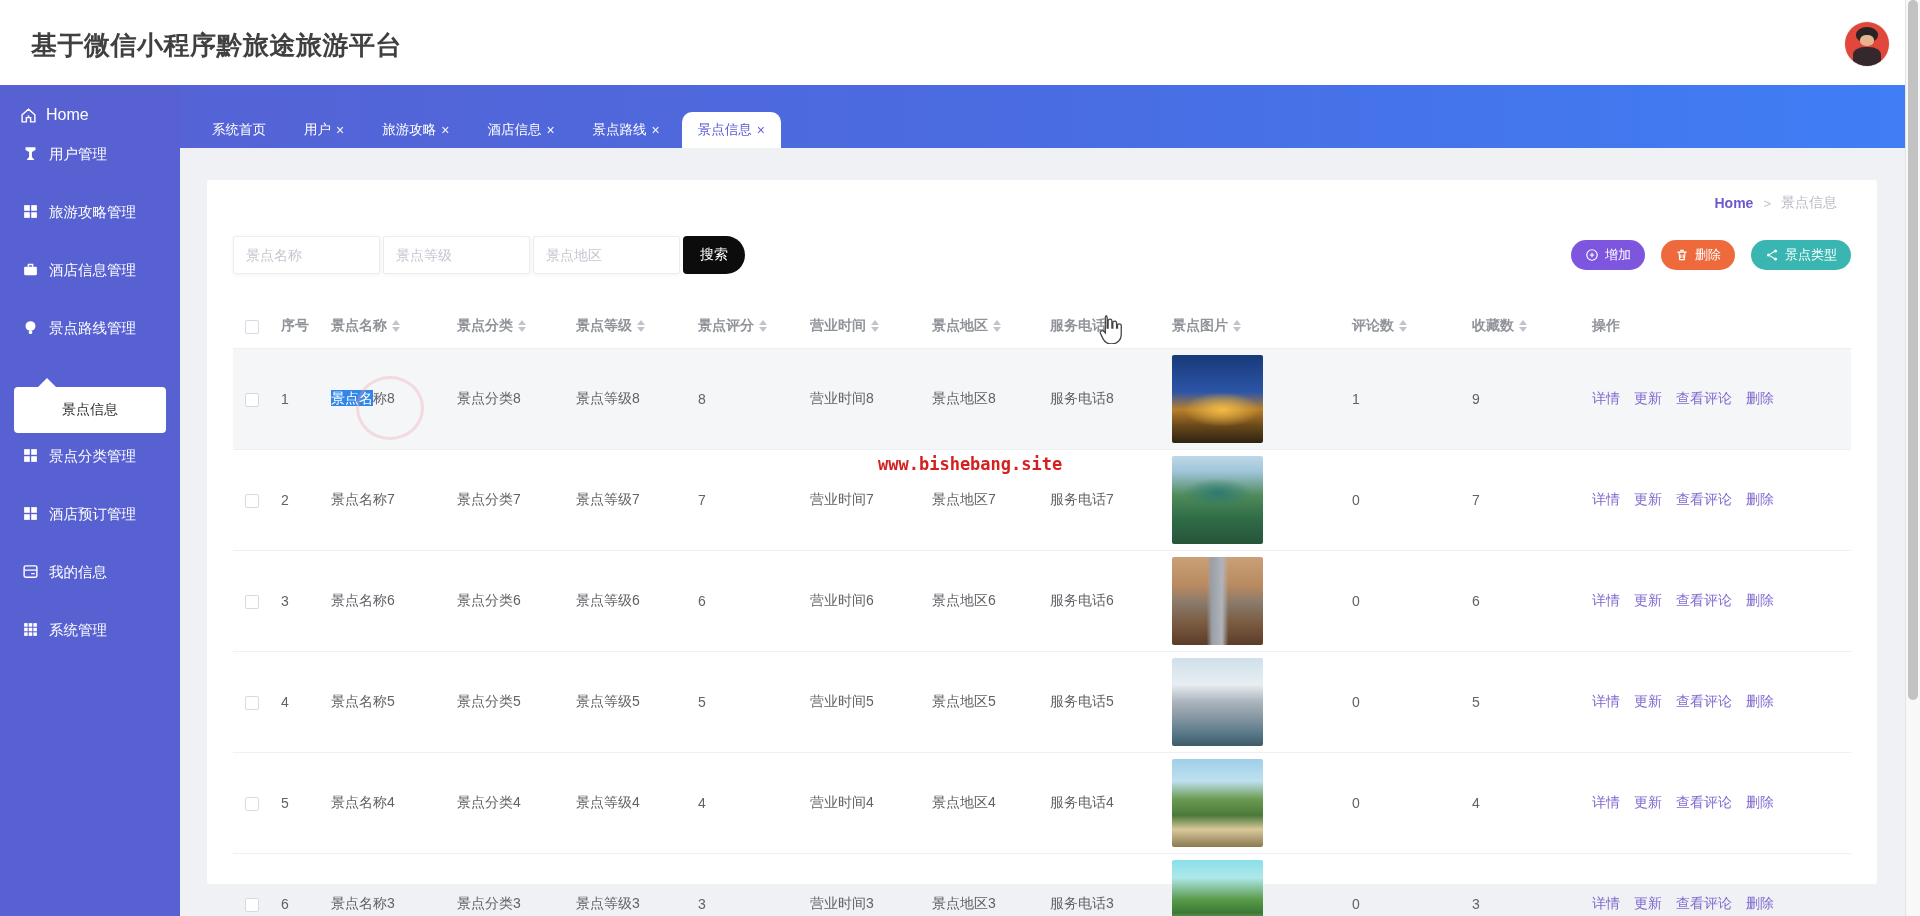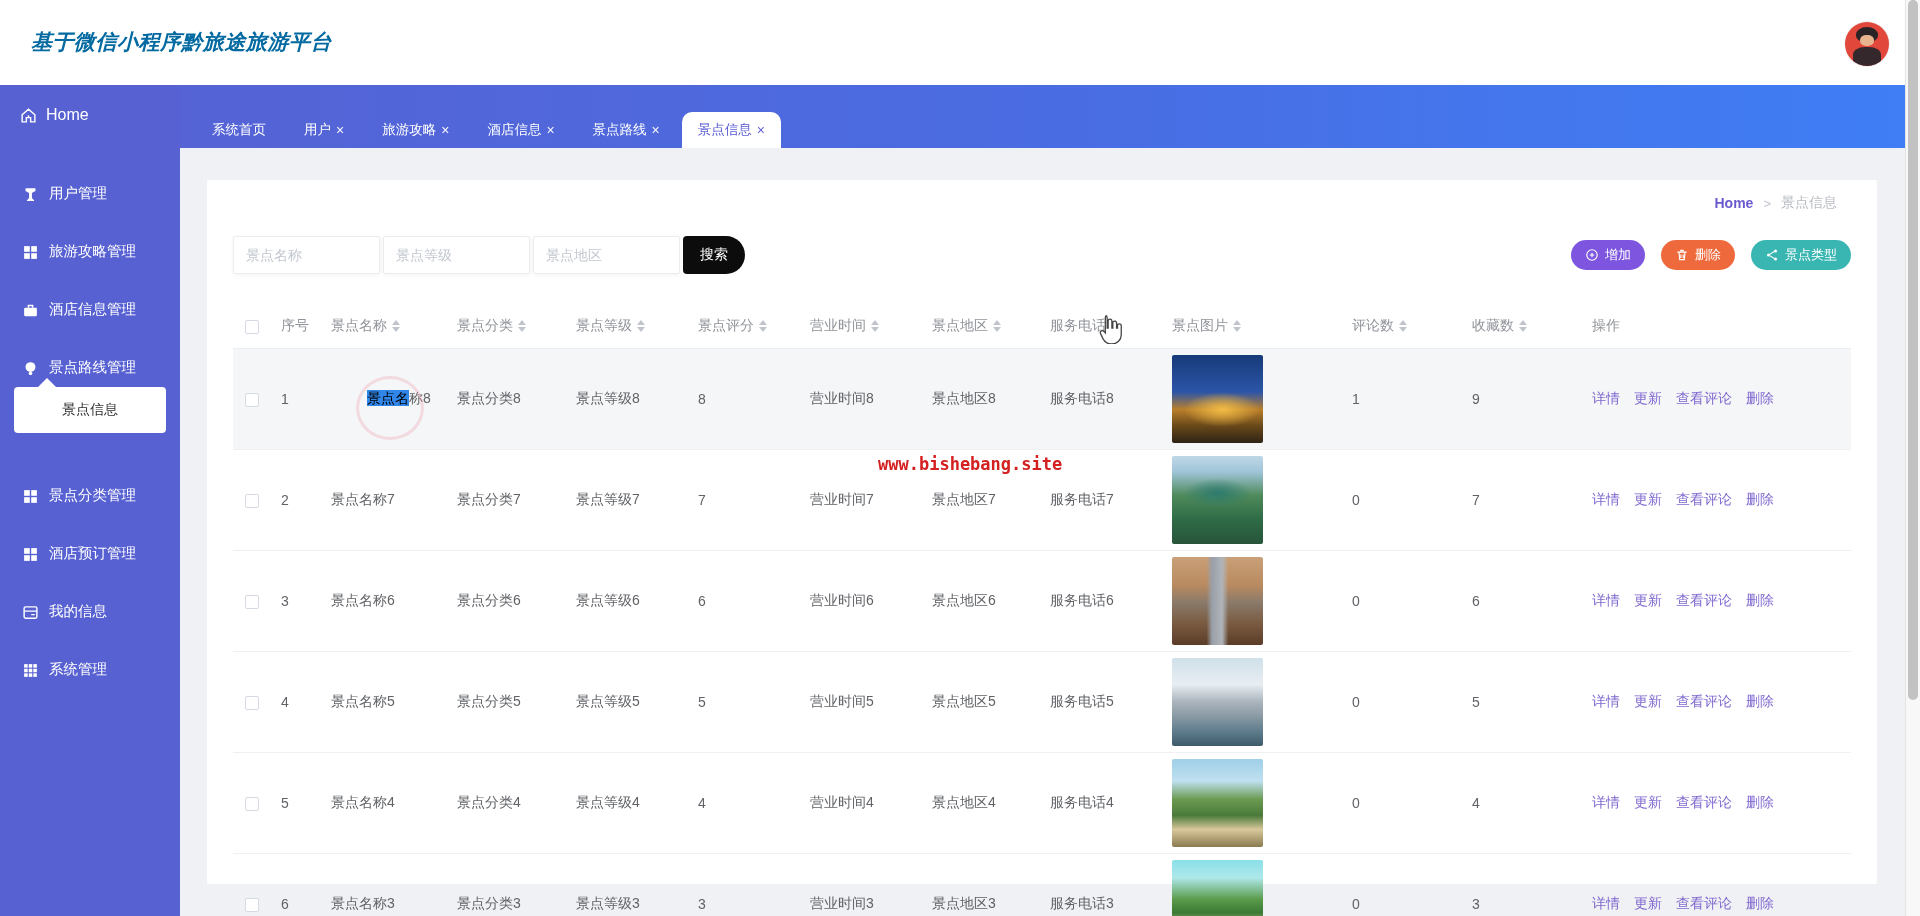--- a/index.html
+++ b/index.html
@@ -5,39 +5,39 @@
   * { box-sizing: border-box; }
   html,body { margin:0; padding:0; }
   body {
     width:1920px; height:916px; overflow:hidden; position:relative;
     font-family:"Liberation Sans","DejaVu Sans",sans-serif;
     background:#ffffff;
   }
 
   
   .topbar { position:absolute; left:0; top:0; width:1920px; height:85px; background:#fff; z-index:4; }
-  .app-title { position:absolute; left:31px; top:28px; font-size:21px; font-weight:600; color:#0369a1; letter-spacing:.5px;font-style:italic; }
+  .app-title { position:absolute; left:31px; top:28px; font-size:26px; font-weight:600; color:#404040; letter-spacing:.5px; }
   .avatar { position:absolute; left:1845px; top:22px; width:44px; height:44px; border-radius:50%; background:#e2473c; overflow:hidden; box-shadow:0 0 0 1px rgba(0,0,0,.06); }
   .avatar .hair { position:absolute; left:11px; top:5px; width:22px; height:15px; background:#2a2326; border-radius:50% 50% 42% 42%; }
   .avatar .face { position:absolute; left:15px; top:13px; width:14px; height:11px; background:#e8b48f; border-radius:45%; }
   .avatar .bodyy { position:absolute; left:8px; top:25px; width:28px; height:19px; background:#35282c; border-radius:42% 42% 0 0; }
 
   
   .band { position:absolute; left:0; top:85px; width:1905px; height:63px;
           background:linear-gradient(90deg,#5761d2 0%,#4a6ce2 55%,#3f7ef5 100%); z-index:3; }
   .tabs { position:absolute; left:196px; top:112px; height:36px; display:flex; align-items:flex-end; z-index:6; }
   .tab { height:36px; display:flex; align-items:center; gap:5px; padding:0 16px; margin-right:6px;
          color:#fff; font-size:13.5px; cursor:pointer; white-space:nowrap; }
   .tab .x { font-size:14px; line-height:1; opacity:.95; }
   .tab.active { background:#fff; border-radius:10px 10px 0 0; color:#5b5bd6; }
 
   
   .sidebar { position:absolute; left:0; top:85px; bottom:0; width:180px; background:#5761d2; z-index:5; color:#fff; }
   .side-home { display:flex; align-items:center; gap:9px; height:60px; padding-left:20px; font-size:16px; cursor:pointer; }
-  .side-item { display:flex; align-items:flex-end; gap:10px; height:58px; padding-left:22px; font-size:14.5px; cursor:pointer; }
+  .side-item { display:flex; align-items:flex-start; gap:10px; height:58px; padding-left:22px; font-size:14.5px; cursor:pointer; }
   .side-item.active { color:rgba(255,255,255,.62); }
   .side-item.active svg { opacity:.62; }
   .icon16 { width:17px; height:17px; flex:0 0 17px; }
   .icon16 svg { width:100%; height:100%; display:block; }
   .submenu { width:152px; margin:10px auto 14px auto; background:#fff; border-radius:4px; height:46px;
              display:flex; align-items:center; justify-content:center; color:#303133; font-size:14px;
              position:relative; cursor:pointer; }
   .submenu::before { content:""; position:absolute; top:-9px; left:24px; border-left:9px solid transparent;
              border-right:9px solid transparent; border-bottom:9px solid #fff; }
 
@@ -62,32 +62,32 @@
   .pill { height:30px; border-radius:15px; color:#fff; border:none; display:flex; align-items:center;
           gap:6px; padding:0 14px; font-size:13px; cursor:pointer; font-family:inherit; }
   .pill svg { width:14px; height:14px; }
   .pill.add { background:#7d55df;text-align:right; }
   .pill.del { background:#ee6a3c; }
   .pill.type { background:#3ab6b2; }
 
   
   .tablewrap { margin:30px 26px 0 26px; }
   table { width:1618px; border-collapse:collapse; table-layout:fixed; }
-  th { font-weight:400; color:#909399; font-size:14px; text-align:left; padding:13px 0 13px 4px;
+  th { font-weight:700; color:#909399; font-size:14px; text-align:left; padding:13px 0 13px 4px;
        border-bottom:1px solid #ebeef5; white-space:nowrap; }
   td { color:#606266; font-size:14px; padding:6px 0 6px 4px; border-bottom:1px solid #eef0f4;
        height:101px; white-space:nowrap; overflow:hidden; }
   tr.hl td { background:#f5f6f8; }
   .cb { display:inline-block; width:14px; height:14px; border:1px solid #d6dae2; border-radius:2px;
         background:#fff; vertical-align:middle; cursor:pointer; }
   .sort { display:inline-flex; flex-direction:column; gap:2px; margin-left:5px; vertical-align:middle; }
   .sort i { display:block; width:0; height:0; border-left:4px solid transparent; border-right:4px solid transparent; }
   .sort .up { border-bottom:5px solid #c0c4cc; }
   .sort .down { border-top:5px solid #c0c4cc; }
-  .sel { background:#3186ea; color:#000000;margin-left:36px; }
+  .sel { background:#3186ea; color:#ffffff; }
   .photo { width:91px; height:88px; border-radius:2px; display:block; }
   .ops a { color:#8069cf; text-decoration:none; margin-right:14px; font-size:14px; cursor:pointer; }
 
   
   .night-temple-photo { background:
       radial-gradient(ellipse 60% 28% at 55% 62%, #f2bb45 0%, rgba(242,187,69,0) 70%),
       linear-gradient(180deg,#173a78 0%,#2c55a8 42%,#b97f2b 62%,#6b4a1a 80%,#2e2214 100%); }
   .green-pavilion-photo { background:
       radial-gradient(ellipse 50% 22% at 50% 42%, #2e7a6e 0%, rgba(46,122,110,0) 75%),
       linear-gradient(180deg,#bfd8e8 0%,#9fc4d8 18%,#4e8a5a 45%,#2f6b46 72%,#27543a 100%); }

